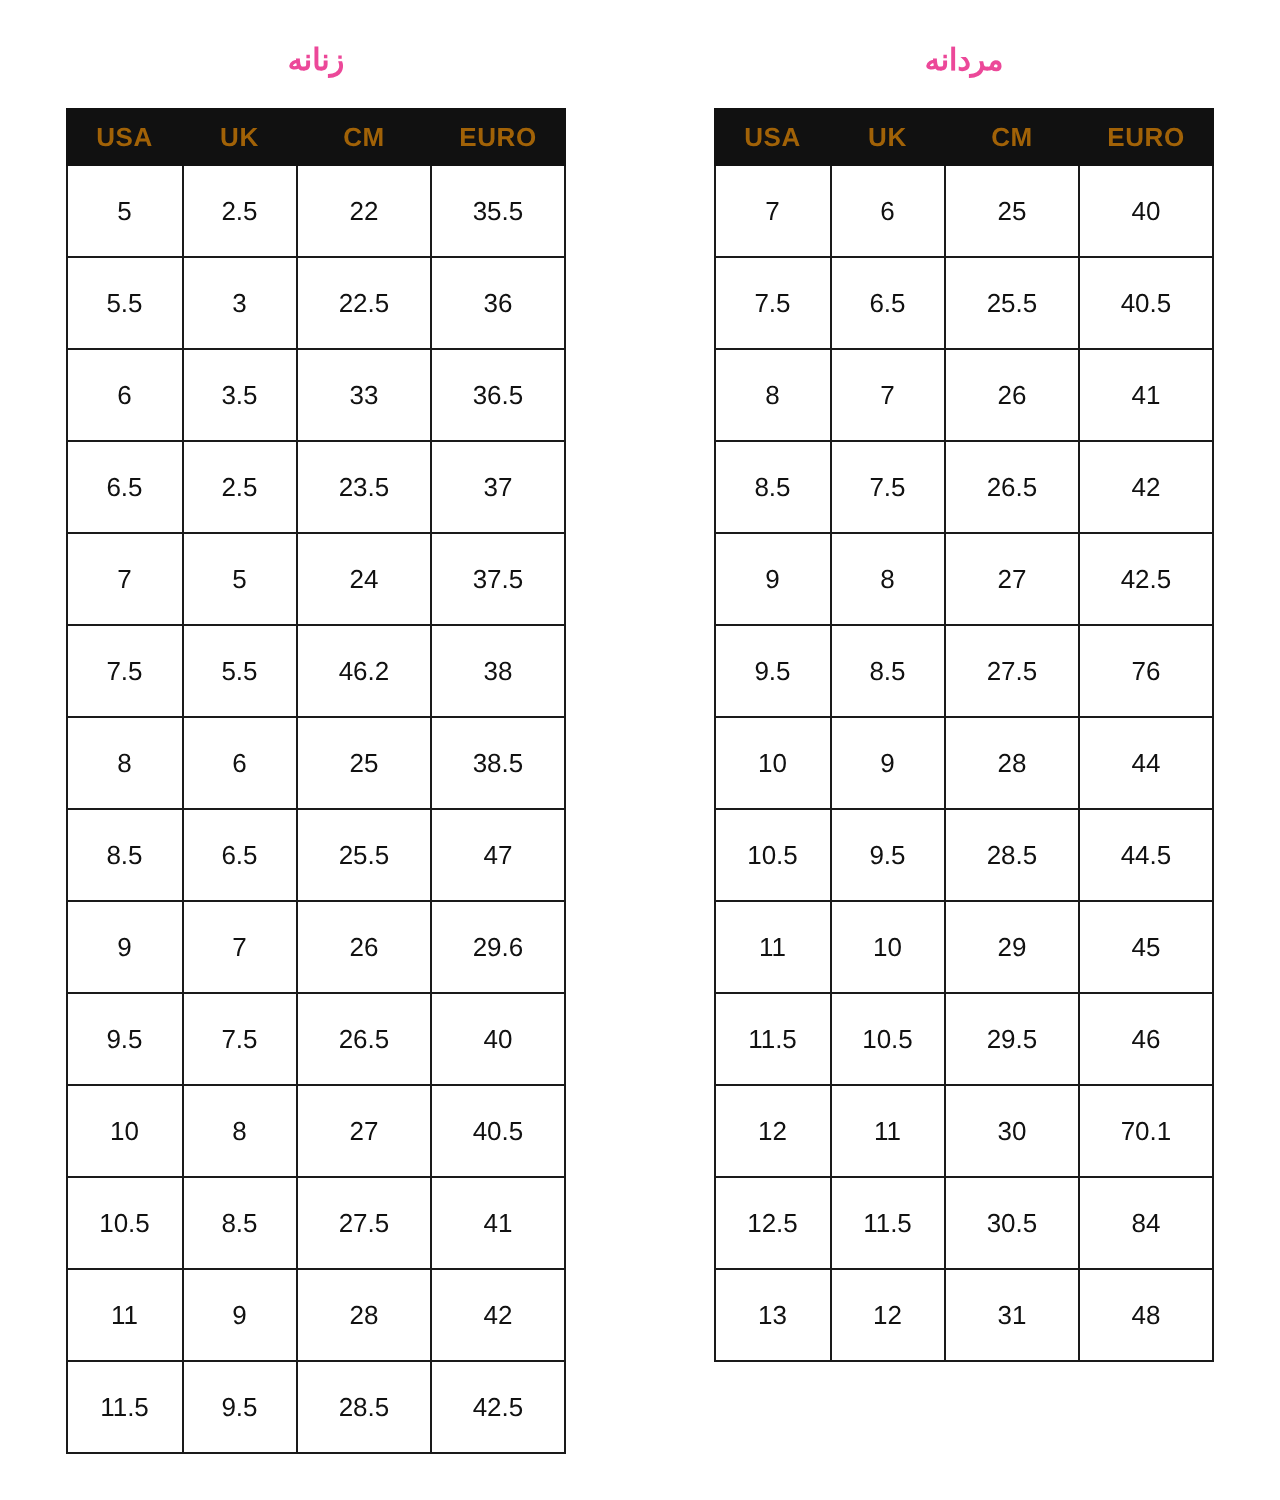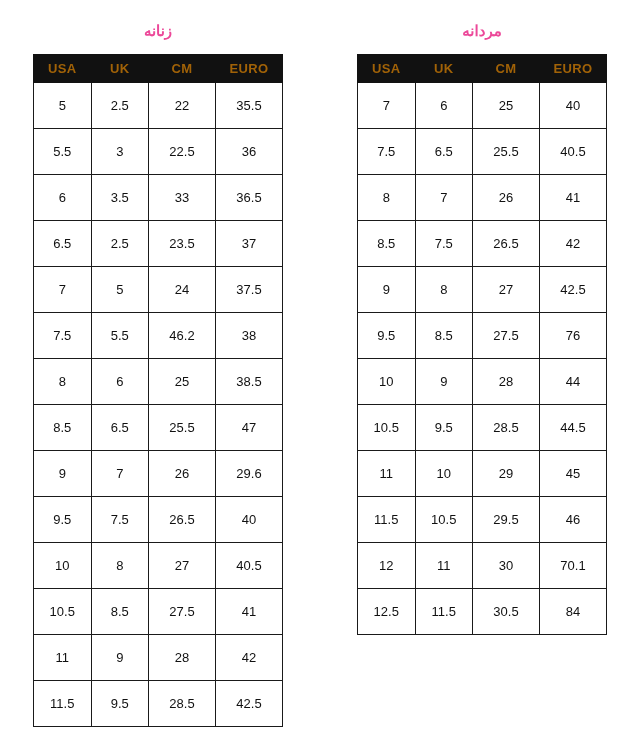--- a/index.html
+++ b/index.html
@@ -251,17 +251,23 @@
           <td>11</td>
           <td>30</td>
           <td>70.1</td>
         </tr>
         <tr>
           <td>12.5</td>
           <td>11.5</td>
           <td>30.5</td>
           <td>84</td>
         </tr>
+        <tr>
+          <td>13</td>
+          <td>12</td>
+          <td>31</td>
+          <td>48</td>
+        </tr>
       </tbody>
     </table>
   </div>
 
 </div>
 
 </body></html>

